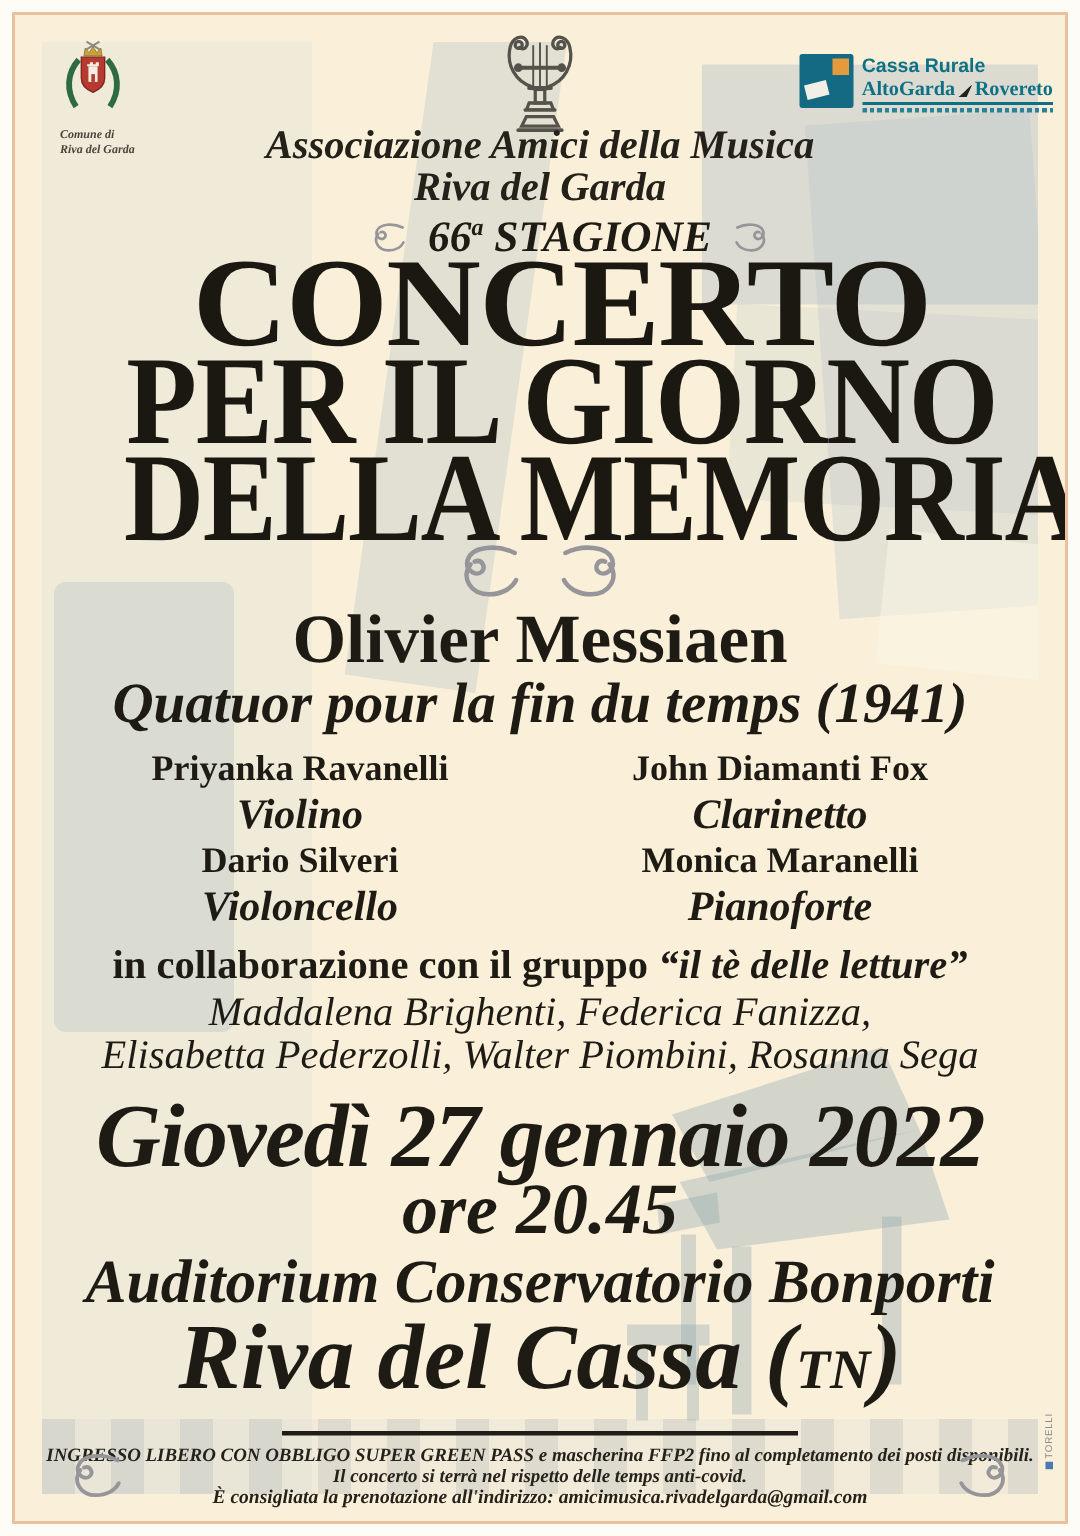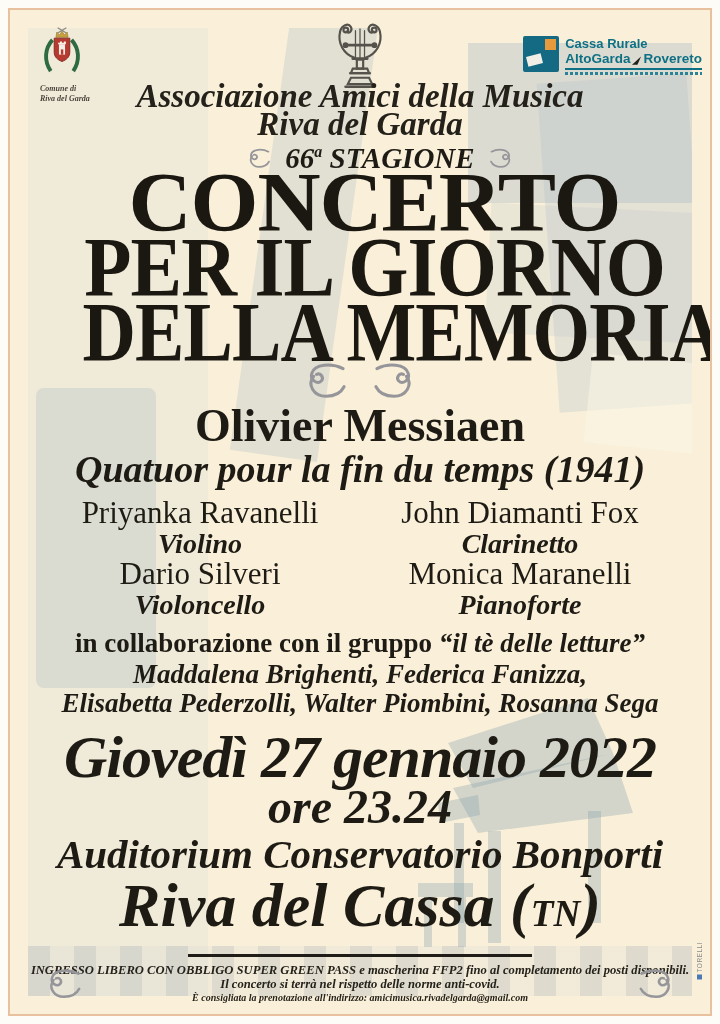--- a/index.html
+++ b/index.html
@@ -26,58 +26,58 @@
   .coa { position:absolute; left:30px; top:16px; width:100px; text-align:left; }
   .coa-caption { margin-top:2px; font-size:8px; line-height:9.5px; font-style:italic; font-weight:bold; color:#4a453c; }
   .lyre { position:absolute; left:50%; top:8px; transform:translateX(-50%); }
   .cassa { position:absolute; right:8px; top:26px; display:flex; gap:6px; align-items:flex-start;
            font-family:"Liberation Sans","DejaVu Sans",sans-serif; }
   .cassa-mark { position:relative; width:36px; height:36px; background:#136a82; border-radius:2px; flex:0 0 auto; }
   .cassa-sq { position:absolute; right:3px; top:3px; width:11px; height:11px; background:#e59b3d; }
   .cassa-wh { position:absolute; left:4px; bottom:7px; width:15px; height:10px; background:#f2efe6; transform:rotate(-14deg); }
   .cassa-text { color:#0e7084; font-weight:bold; }
   .cassa-l1 { font-size:13px; line-height:15px; }
-  .cassa-l2 { font-size:13.5px; line-height:16px; display:flex; align-items:flex-end; gap:1px; }
+  .cassa-l2 { font-size:13.5px; line-height:16px; display:flex; align-items:flex-end; gap:1px;font-family:Liberation Serif, serif; }
   .cassa-rule { height:2px; background:#0e7084; margin-top:1px; }
   .cassa-dash { height:3px; margin-top:2px;
                 background:repeating-linear-gradient(90deg,#2a8296 0 3px, transparent 3px 5px); }
 
   
   .cx { position:absolute; left:0; right:0; text-align:center; color:#1e1b15; }
-  .org { top:72px; font-size:33px; line-height:28px; font-weight:bold; font-style:italic; color:#24211a; }
+  .org { top:72px; font-size:27px; line-height:28px; font-weight:bold; font-style:italic; color:#24211a; }
   .season { top:132px; font-size:29px; line-height:32px; font-weight:bold; font-style:italic;
             display:flex; justify-content:center; align-items:center; gap:14px;padding-left:40px; }
   .season .sup { font-size:.55em; vertical-align:super; line-height:0; }
   .title { top:160px; font-weight:bold; font-size:84px; line-height:65px; letter-spacing:-1px; color:#1b1812;margin-left:29px; }
   .title span { display:inline-block; white-space:nowrap; }
   .orn-pair { top:352px; display:flex; justify-content:center; gap:26px; }
   .composer { top:392px; font-size:46px; line-height:48px; font-weight:bold; }
   .work { top:438px; font-size:38px; line-height:42px; font-weight:bold; font-style:italic; }
 
   .performers { position:absolute; left:30px; right:30px; top:486px; display:grid;
                 grid-template-columns:1fr 1fr; row-gap:0; color:#1e1b15; text-align:center; }
-  .perf-name { font-size:31px; line-height:34px; font-weight:normal; }
+  .perf-name { font-size:24px; line-height:34px; font-weight:bold; }
   .perf-instr { font-size:28px; line-height:27px; font-weight:bold; font-style:italic; }
 
   .collab { top:618px; font-size:27px; line-height:30px; font-weight:bold; }
   .collab .grp { font-style:italic; }
-  .readers { font-size:27px; line-height:29px; font-weight:bold; font-style:italic; }
+  .readers { font-size:27px; line-height:29px; font-weight:normal; font-style:italic; }
   .r1 { top:650px; } .r2 { top:679px; }
 
   .date { top:714px; font-size:60px; line-height:66px; font-weight:bold; font-style:italic; letter-spacing:-1px; }
   .time { top:772px; font-size:48px; line-height:50px; font-weight:bold; font-style:italic; }
   .venue { top:822px; font-size:41px; line-height:44px; font-weight:bold; font-style:italic; }
   .city { top:862px; font-size:62px; line-height:66px; font-weight:bold; font-style:italic; }
   .city .tn { font-size:.6em; }
 
   .rule { position:absolute; top:944px; left:50%; width:344px; height:3px; background:#201d18; transform:translateX(-50%); }
   .notice { font-weight:bold; font-style:italic; color:#25221c; }
   .n1 { top:953px; font-size:12.6px; line-height:14px; }
   .n2 { top:967px; font-size:12.6px; line-height:14px; }
-  .n3 { top:980px; font-size:10px; line-height:15px; }
+  .n3 { top:980px; font-size:13px; line-height:15px; }
 
   .orn-bl { position:absolute; left:36px; top:958px; }
   .orn-br { position:absolute; right:36px; top:958px; }
   .flip { transform:scaleX(-1); }
 
   .printer { position:absolute; right:0px; top:932px; width:14px; text-align:center;
              writing-mode:vertical-rl; transform:rotate(180deg);
              font-family:"Liberation Sans","DejaVu Sans",sans-serif;
              font-size:6.5px; letter-spacing:.5px; color:#8b8b8b; }
   .printer .mark { display:inline-block; width:5px; height:5px; background:#4a7ab5; margin:2px 0; }
@@ -231,27 +231,27 @@
         <div class="perf-name">Monica Maranelli</div>
         <div class="perf-instr">Pianoforte</div>
       </div>
     </div>
 
     <div class="cx collab"><span>in collaborazione con il gruppo </span><span class="grp">“il tè delle letture”</span></div>
     <div class="cx readers r1">Maddalena Brighenti, Federica Fanizza,</div>
     <div class="cx readers r2">Elisabetta Pederzolli, Walter Piombini, Rosanna Sega</div>
 
     <div class="cx date">Giovedì 27 gennaio 2022</div>
-    <div class="cx time">ore 23.24</div>
+    <div class="cx time">ore 20.45</div>
     <div class="cx venue">Auditorium Conservatorio Bonporti</div>
     <div class="cx city"><span>Riva del Cassa (</span><span class="tn">TN</span><span>)</span></div>
 
     <div class="rule"></div>
     <div class="cx notice n1">INGRESSO LIBERO CON OBBLIGO SUPER GREEN PASS e mascherina FFP2 fino al completamento dei posti disponibili.</div>
-    <div class="cx notice n2">Il concerto si terrà nel rispetto delle norme anti-covid.</div>
+    <div class="cx notice n2">Il concerto si terrà nel rispetto delle temps anti-covid.</div>
     <div class="cx notice n3">È consigliata la prenotazione all'indirizzo: amicimusica.rivadelgarda@gmail.com</div>
 
     <div class="orn-bl">
       <svg width="36" height="32" viewBox="0 0 44 40">
         <g stroke="#96959a" fill="none" stroke-width="3.2" stroke-linecap="round">
           <path d="M40 7 C28 1 10 2 7 12 C5 19 13 24 17 20 C20 17 17 11 12 13"></path>
           <path d="M9 15 C2 24 9 36 22 36 C31 36 38 32 41 26"></path>
         </g>
       </svg>
     </div>

